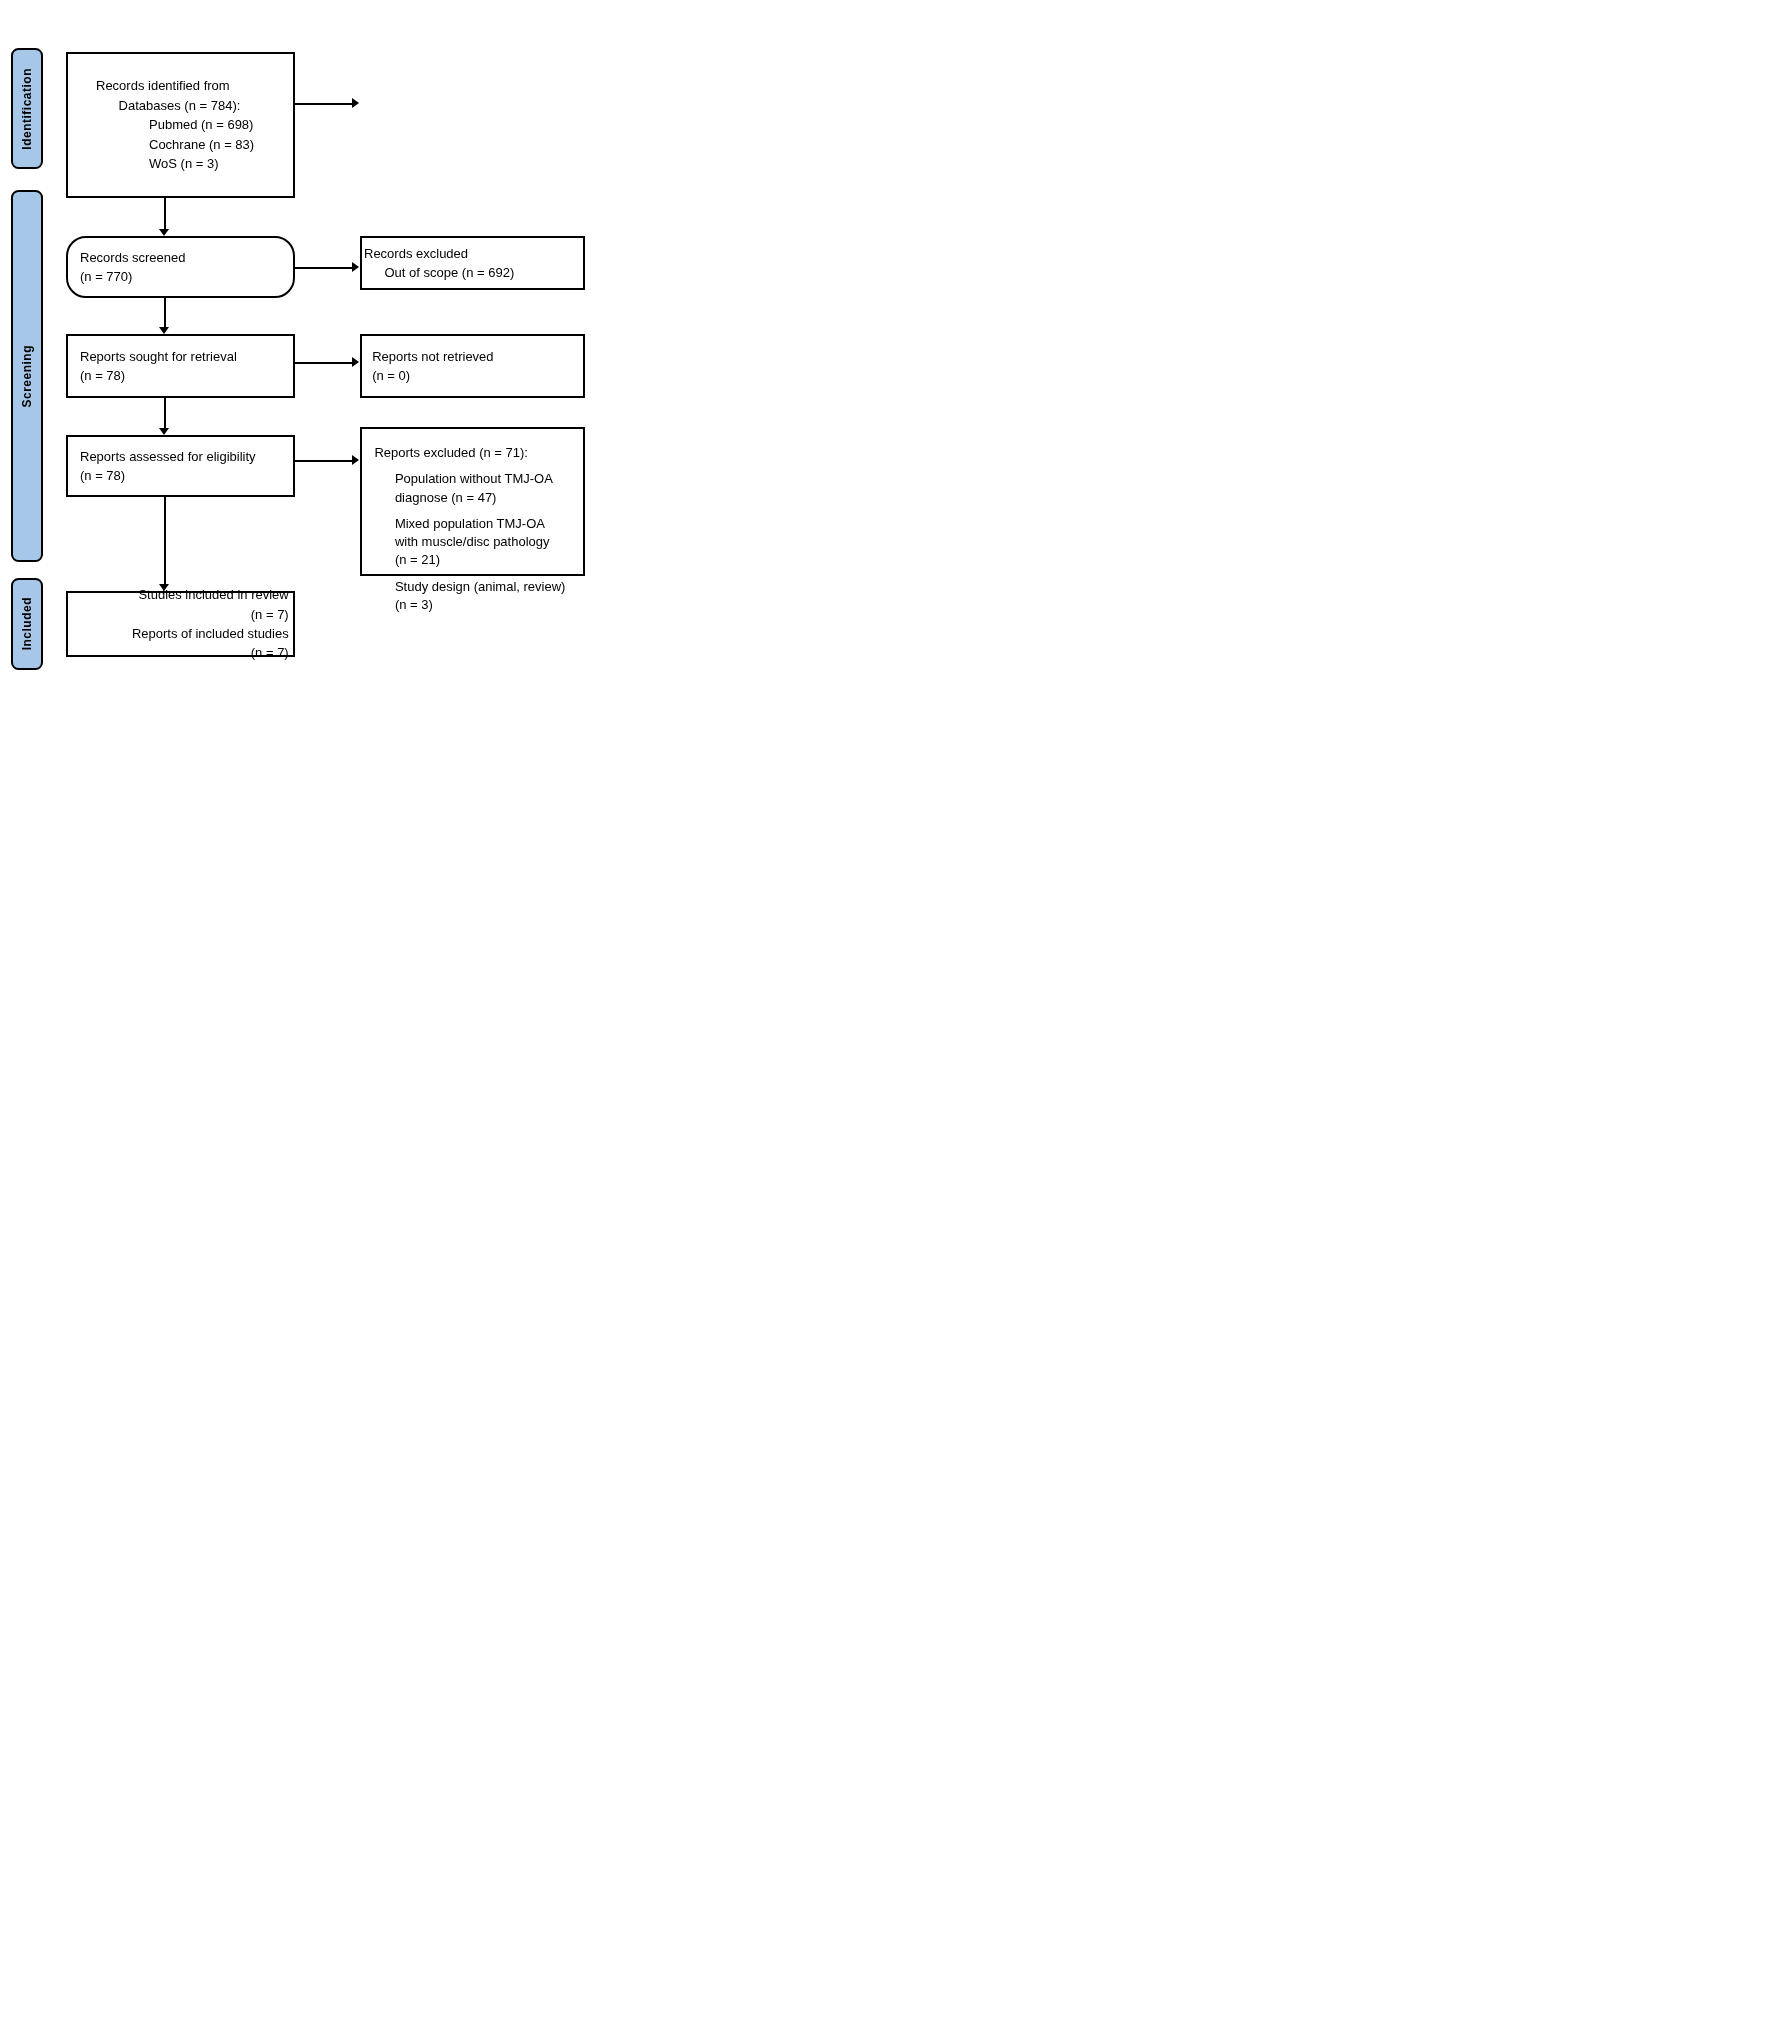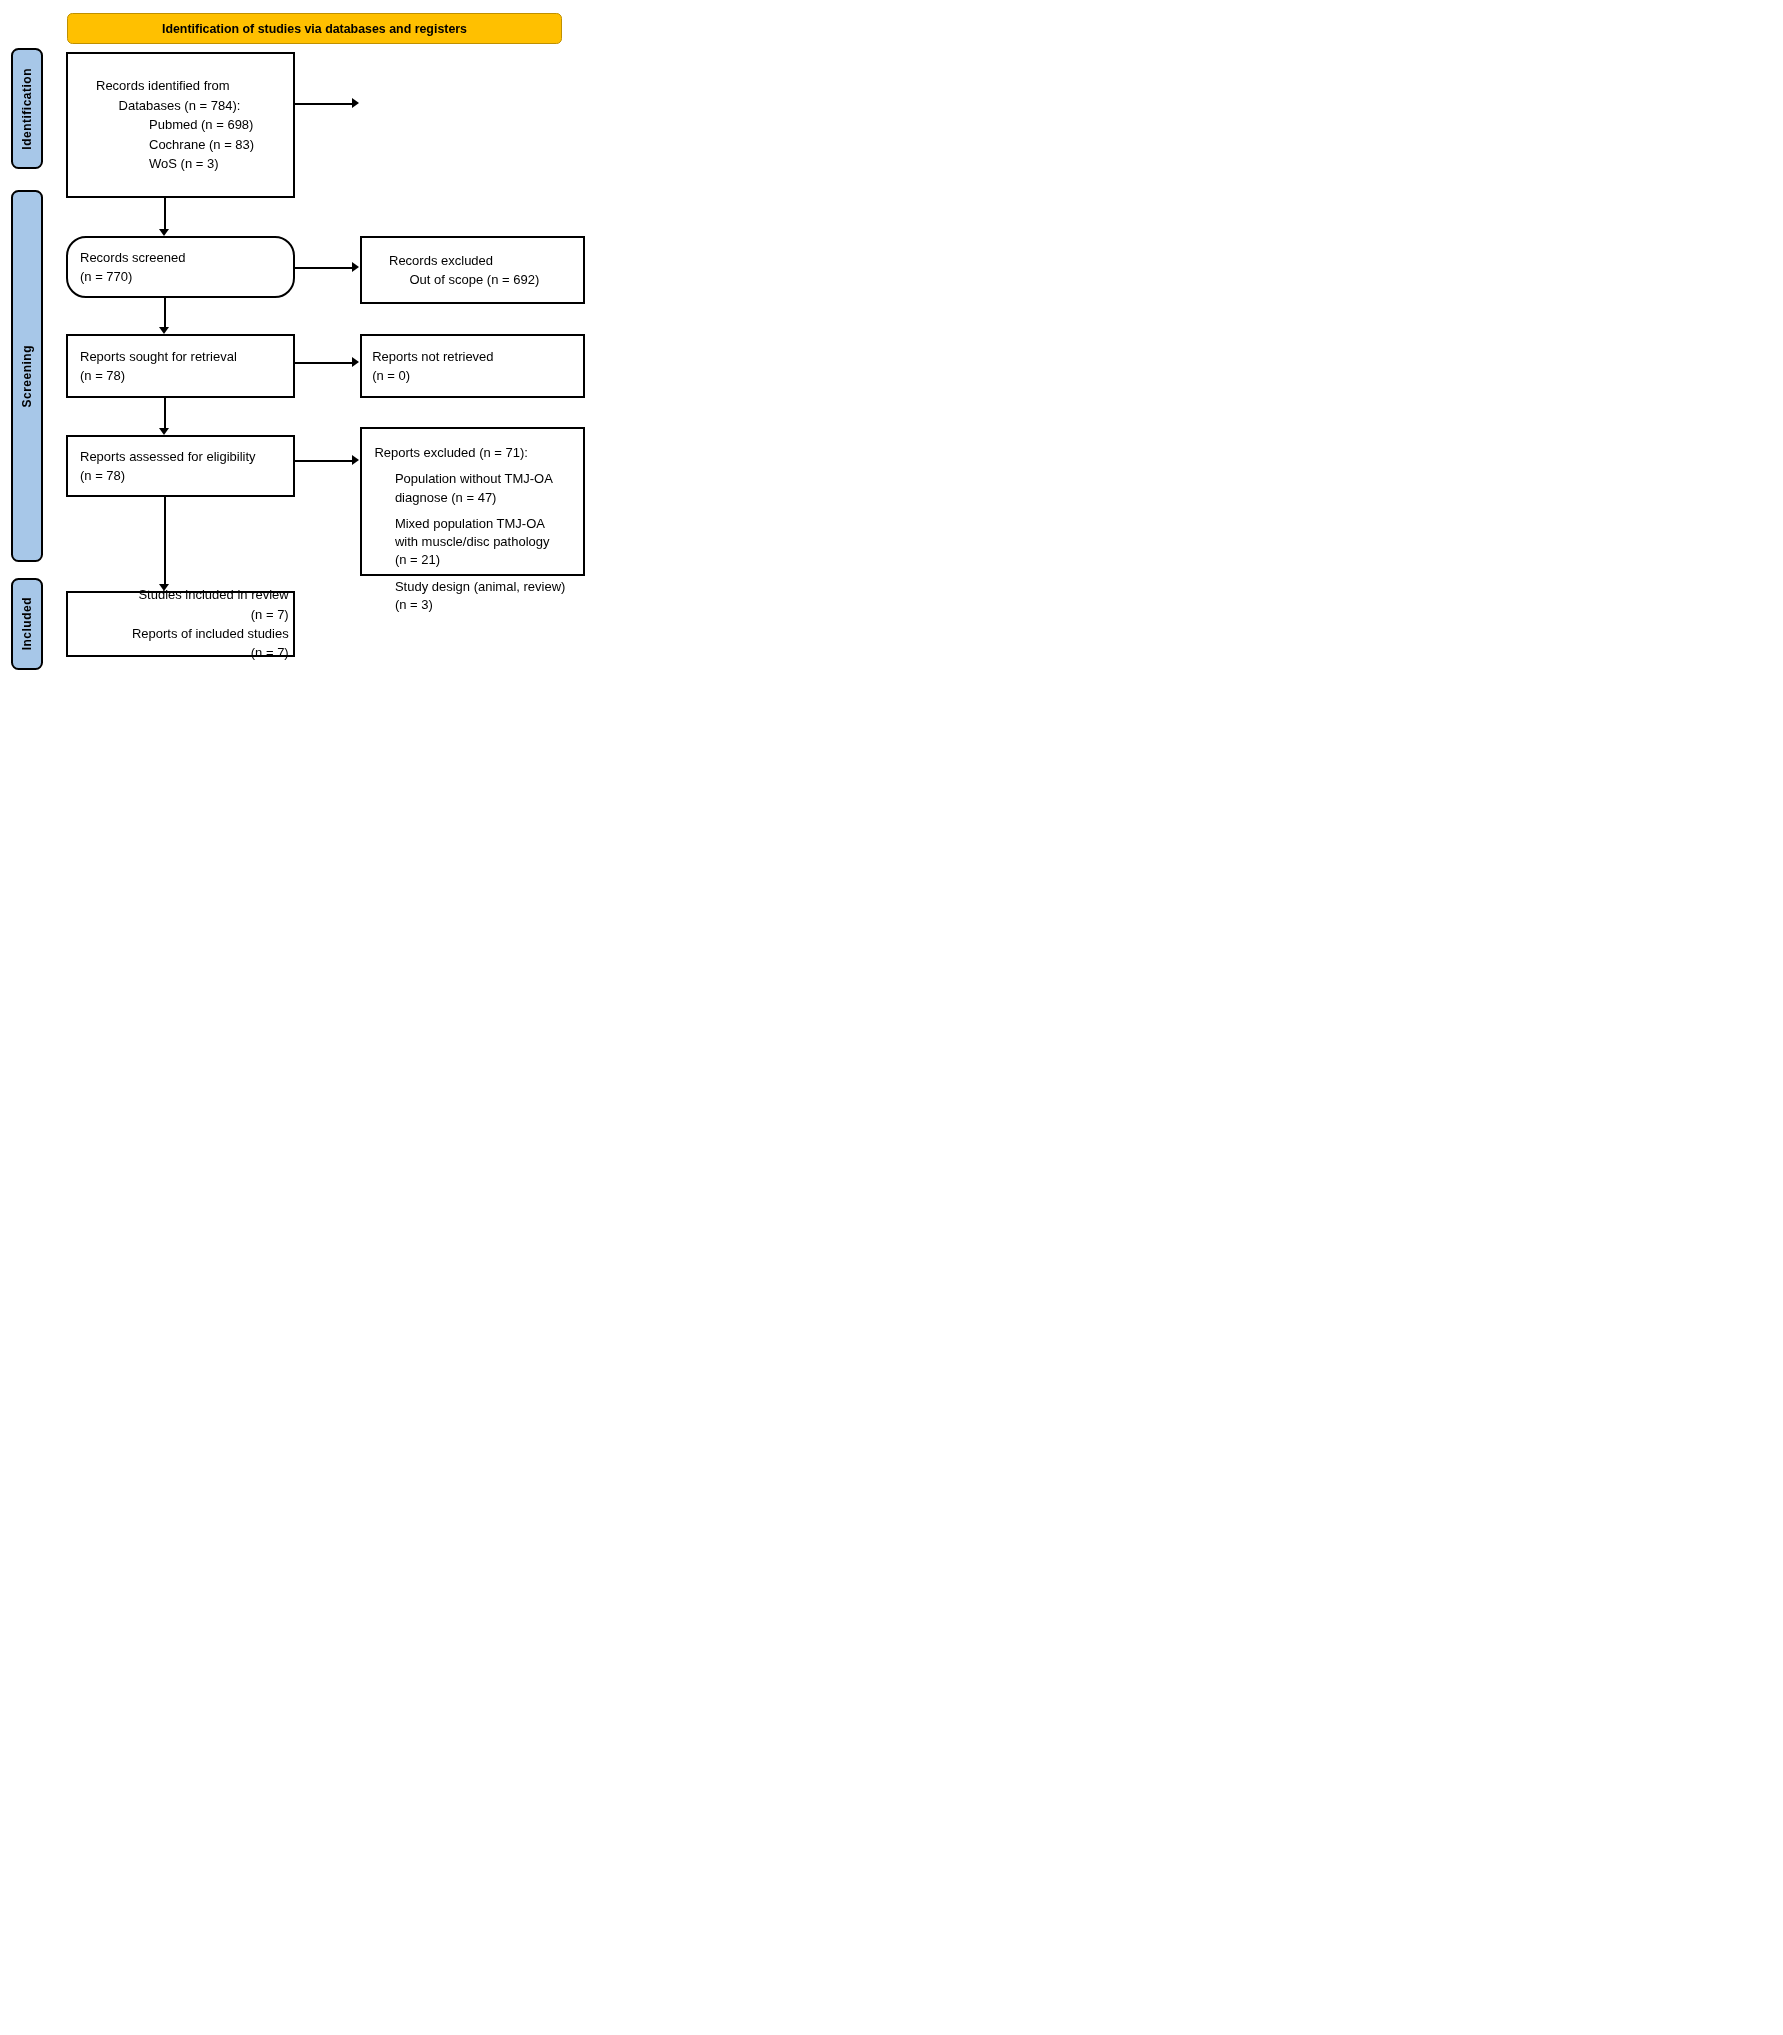--- a/index.html
+++ b/index.html
@@ -57,21 +57,21 @@
   }
   .col-left  { left: 66px; width: 229px; }
   .col-right { left: 360px; width: 225px; }
   .vcenter {
     display: flex; flex-direction: column; justify-content: center;
     padding-left: 12px; padding-right: 4.3px;
   }
   #box-identified       { top: 52px;  height: 146px; padding-left: 28px; }
   #box-removed          { top: 52px;  height: 146px; padding-left: 10.2px; }
   #box-screened         { top: 236px; height: 62px; border-radius: 20px; }
-  #box-excluded         { top: 236px; height: 68px; padding-left: 27px; }
+  #box-excluded         { top: 236px; height: 54px; padding-left: 2px; }
   #box-sought           { top: 334px; height: 64px; }
   #box-not-retrieved    { top: 334px; height: 64px; padding-left: 10.2px; }
   #box-assessed         { top: 435px; height: 62px; }
   #box-reports-excluded {
     top: 427px; height: 149px;
     padding: 15px 4.3px 0 12.4px;
     line-height: 18.3px;
   }
   #box-included         { top: 591px; height: 66px; align-items: flex-end; }
 
@@ -106,23 +106,20 @@
   #arr-h1 { left: 295px; top: 103px; width: 57px; }
   #arr-h2 { left: 295px; top: 267px; width: 57px; }
   #arr-h3 { left: 295px; top: 362px; width: 57px; }
   #arr-h4 { left: 295px; top: 460px; width: 57px; }
 </style>
 </head>
 <body>
 
 <div id="canvas">
 
-  <div class="abs banner">
-    <span>Identification of studies via databases and registers</span>
-  </div>
 
   <div class="abs stage" id="stage-identification">
     <span class="vtext">Identification</span>
   </div>
   <div class="abs stage" id="stage-screening">
     <span class="vtext">Screening</span>
   </div>
   <div class="abs stage" id="stage-included">
     <span class="vtext">Included</span>
   </div>

